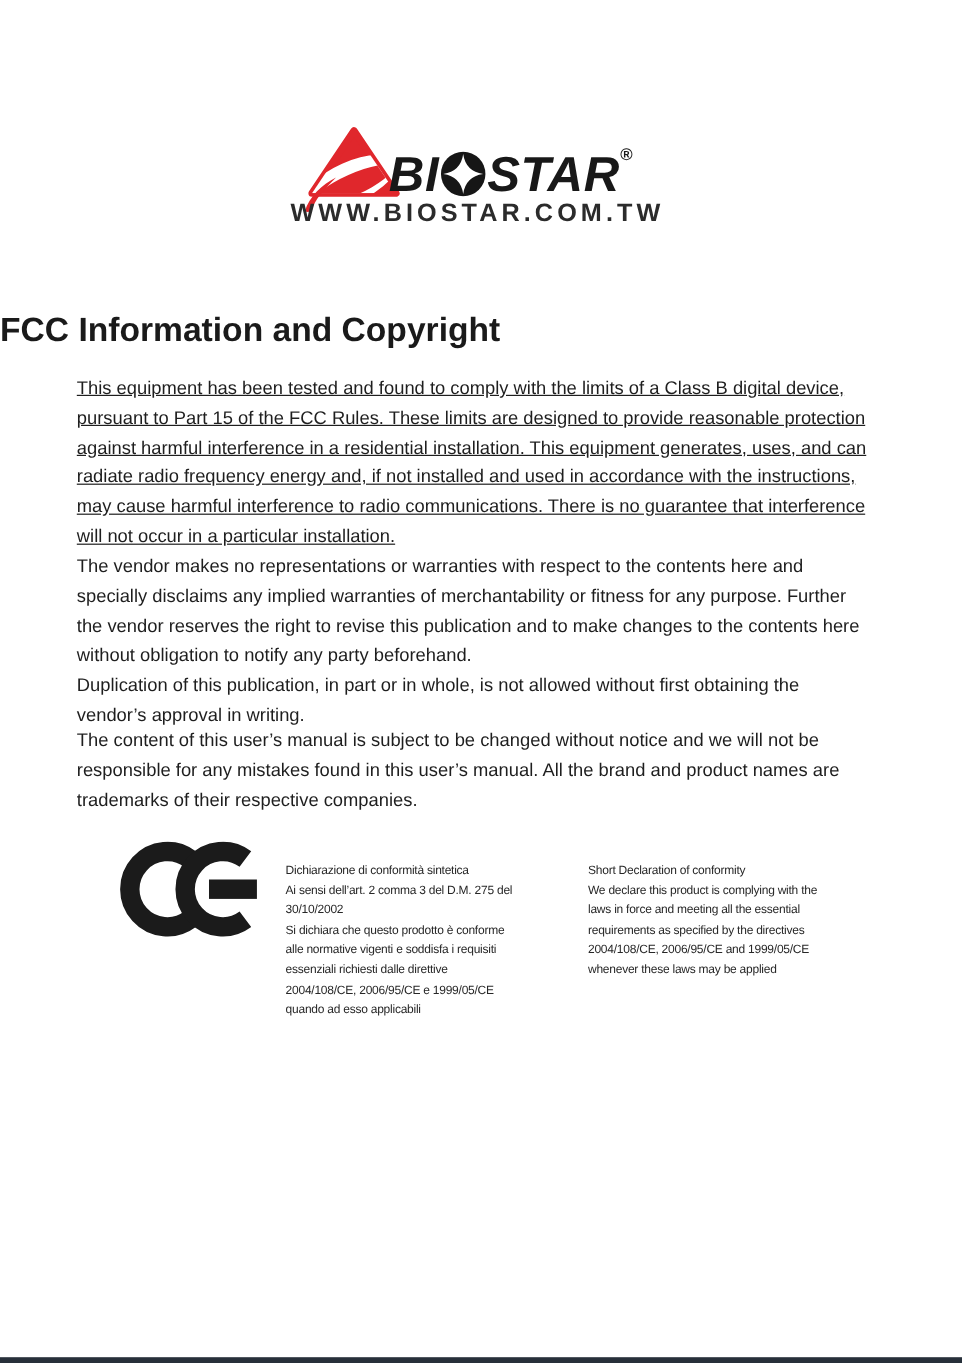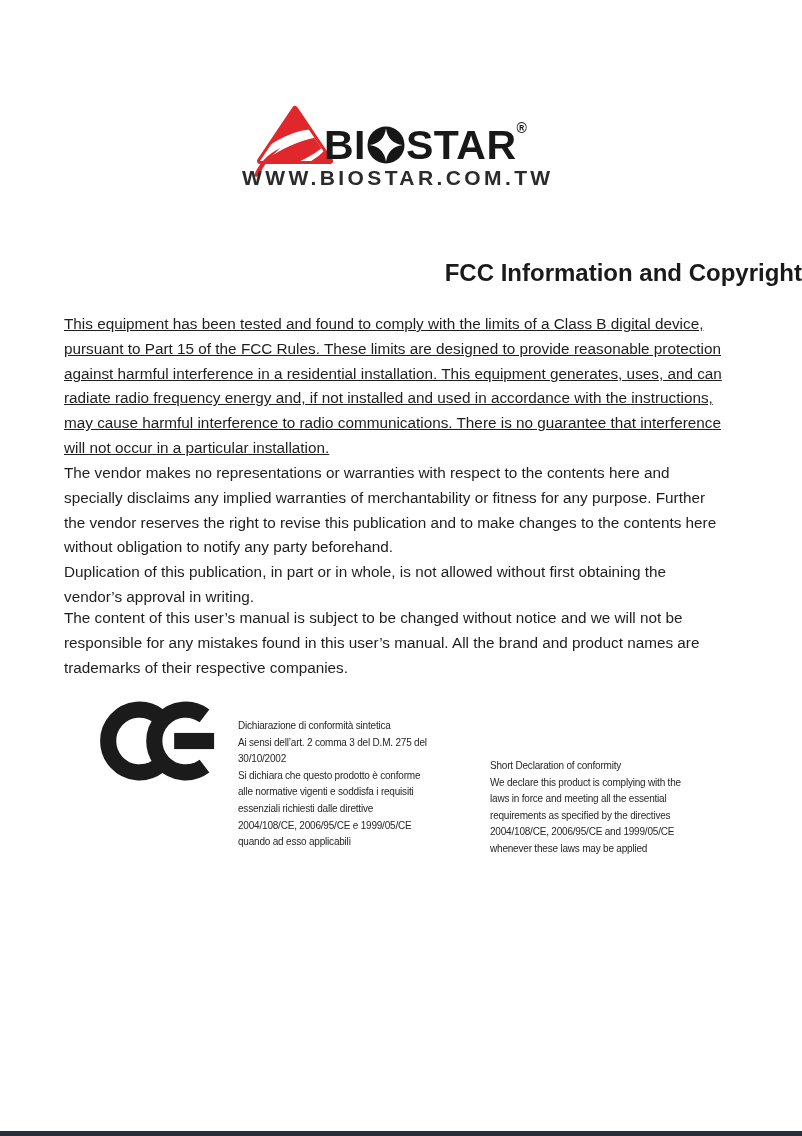--- a/index.html
+++ b/index.html
@@ -11,50 +11,51 @@
     font-family:"Liberation Sans","DejaVu Sans",sans-serif;
     color:#1d1d1d;
   }
   
   .logo-triangle{position:absolute;left:252px;top:105px;width:84px;height:74px;}
   .logo-text{
     position:absolute;left:324px;top:120px;height:50px;
     display:flex;align-items:center;
     font-weight:bold;font-size:41px;letter-spacing:0.5px;color:#181818;
     line-height:1;
+    font-style:italic;
   }
   .logo-star{width:38px;height:38px;margin:0 1px;display:block;}
   .logo-reg{font-size:14px;font-weight:bold;align-self:flex-start;margin-top:1px;letter-spacing:0;}
   .logo-url{
     position:absolute;left:242px;top:166px;
     font-weight:bold;font-size:21px;letter-spacing:3.4px;color:#2b2b2b;
     white-space:pre;
   }
   
   .doc-heading{
     position:absolute;left:0;top:259px;width:802px;
-    text-align:right;font-weight:bold;font-size:24px;color:#1a1a1a;
+    text-align:left;font-weight:bold;font-size:28px;color:#1a1a1a;
   }
   
   .para{
     position:absolute;left:64px;width:700px;
     font-size:15.3px;line-height:24.8px;white-space:pre;color:#1e1e1e;
   }
   .p1{top:312px;text-decoration:underline;}
   .p2{top:461px;}
   .p3{top:606px;}
   
   .ce-logo{position:absolute;left:100px;top:701px;width:116px;height:80px;}
   .decl-col{
     position:absolute;top:718px;
     font-size:10px;line-height:16.6px;letter-spacing:-0.2px;
     white-space:pre;color:#272727;
   }
   .decl-it{left:238px;}
-  .decl-en{left:490px;margin-top:40px;}
+  .decl-en{left:490px;}
   
   .footer-bar{position:absolute;left:0;right:0;bottom:0;height:5px;background:#27303a;}
 </style>
 </head>
 <body>
 
 <div class="page">
 
   <svg class="logo-triangle" viewBox="0 0 84 74" aria-hidden="true">
     <defs>

